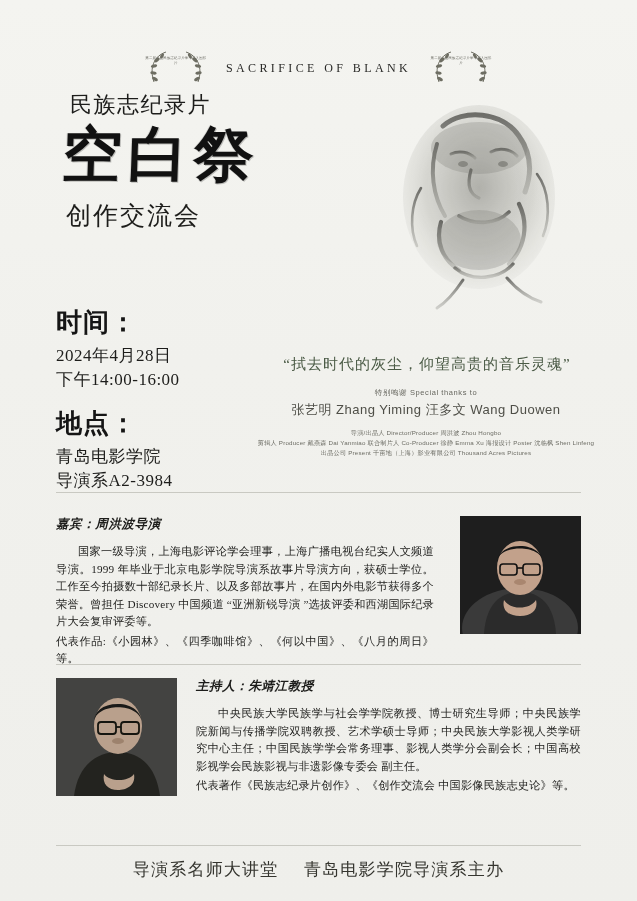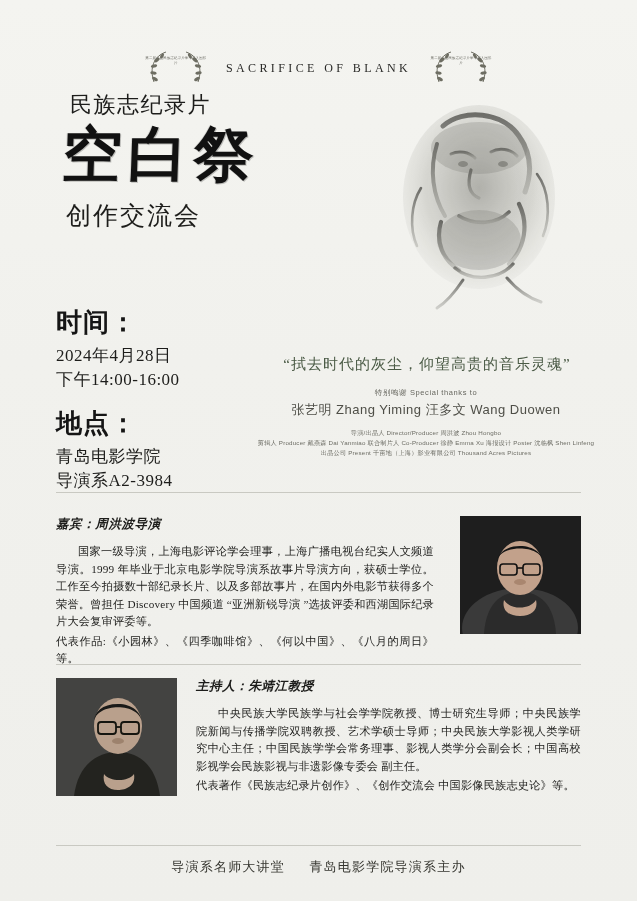--- a/index.html
+++ b/index.html
@@ -213,21 +213,21 @@
   .photo svg { display: block; }
 
   
   .footer {
     position: absolute;
     left: 0;
     top: 858px;
     width: 637px;
     text-align: center;
     font-family: "Liberation Serif", serif;
-    font-size: 13px;
+    font-size: 17px;
     letter-spacing: 1.2px;
     color: #35352f;
   }
   .footer span { margin: 0 10px; }
 </style>
 </head>
 <body>
 
 <div class="poster">
 

